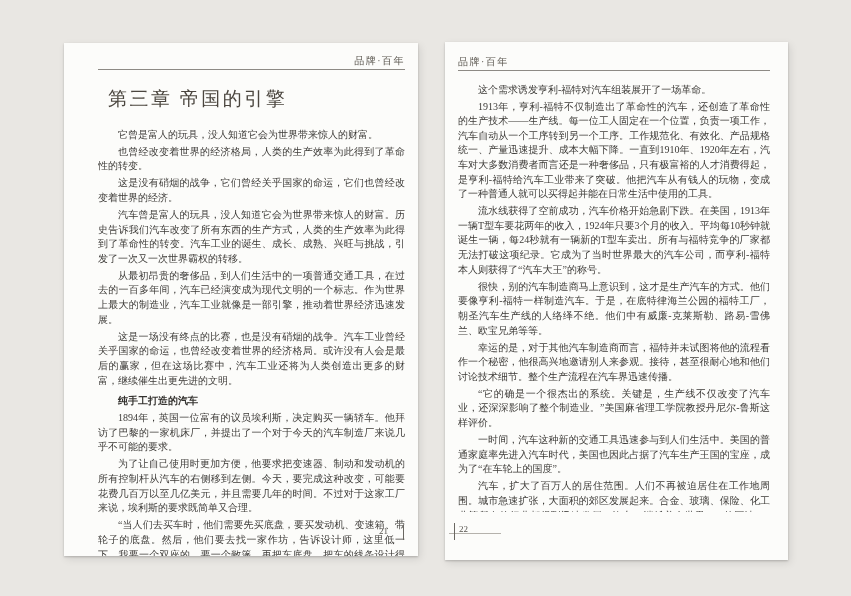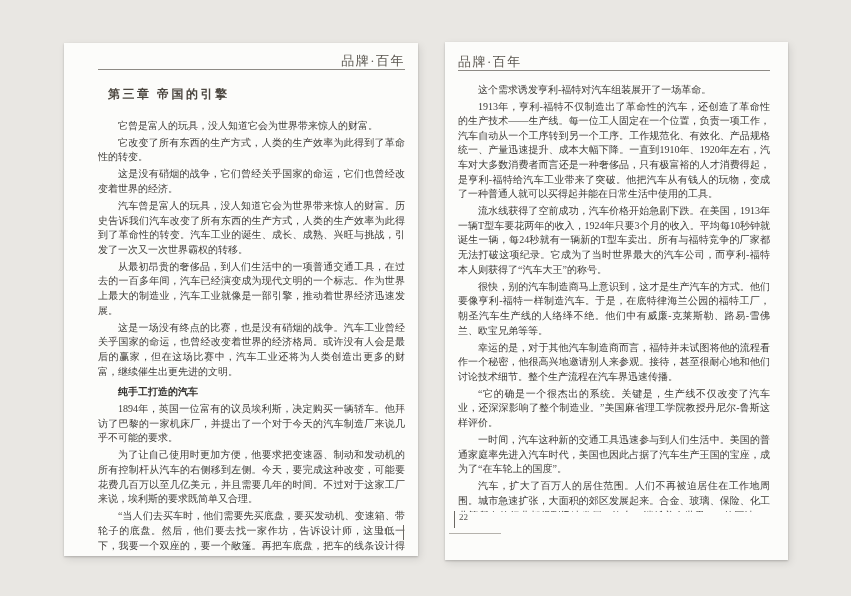--- a/index.html
+++ b/index.html
@@ -9,60 +9,60 @@
     font-family:"Liberation Serif","DejaVu Serif",serif;
   }
   .page{
     position:absolute;background:#fcfcfa;box-sizing:border-box;
     box-shadow:0 1px 2px rgba(0,0,0,.20), 2px 3px 8px rgba(0,0,0,.10);
     overflow:hidden;
   }
   .page-left{left:64px;top:43px;width:354px;height:513px;padding:12px 13px 0 34px;}
   .page-right{left:445px;top:42px;width:343px;height:518px;padding:14px 18px 0 13px;}
   .running-header{
-    font-size:13px;color:#5a564f;letter-spacing:1.5px;line-height:11px;
+    font-size:10px;color:#5a564f;letter-spacing:1.5px;line-height:11px;
   }
   .page-left .running-header{text-align:right;}
   .page-right .running-header{text-align:left;}
   .header-rule{border:none;border-top:1px solid #8d8a85;margin:3px 0 0 0;}
   .chapter-title{
-    font-size:12px;color:#4b463f;letter-spacing:2.5px;font-weight:bold;
+    font-size:19px;color:#4b463f;letter-spacing:2.5px;font-weight:normal;
     margin:16px 0 0 10px;
   }
   .page-body{margin-top:13px;overflow:hidden;}
   .page-left .page-body{height:438px;}
   .page-right .page-body{height:432px;margin-top:9px;}
   .para{
     margin:2.5px 0;font-size:10px;line-height:14.6px;color:#3c3a37;
     text-align:justify;text-indent:2em;word-break:break-all;
   }
   .para.subhead{font-weight:bold;color:#34322f;margin-top:6px;}
   .page-number{
     position:absolute;font-size:9px;color:#55524d;line-height:13px;
   }
   .page-left .page-number{
     right:14px;bottom:16px;border-right:1.5px solid #6a6761;padding-right:15px;height:15px;
   }
   .page-right .page-number{
-    left:9px;bottom:32px;border-left:1.5px solid #6a6761;padding-left:4px;height:17px;
+    left:9px;bottom:20px;border-left:1.5px solid #6a6761;padding-left:4px;height:17px;
   }
   .corner-tick{
     position:absolute;left:4px;bottom:26px;width:52px;height:1px;background:#b5b2ac;
   }
 </style>
 </head>
 <body>
 
 <div class="page page-left">
   <div class="running-header">品牌·百年</div>
   <hr class="header-rule">
   <h1 class="chapter-title">第三章 帝国的引擎</h1>
   <div class="page-body">
       <p class="para body">它曾是富人的玩具，没人知道它会为世界带来惊人的财富。</p>
-      <p class="para body">它改变了所有东西的生产方式，人类的生产效率为此得到了革命性的转变。</p>
+      <p class="para body">也曾经改变着世界的经济格局，人类的生产效率为此得到了革命性的转变。</p>
       <p class="para body">这是没有硝烟的战争，它们曾经关乎国家的命运，它们也曾经改变着世界的经济。</p>
       <p class="para body">汽车曾是富人的玩具，没人知道它会为世界带来惊人的财富。历史告诉我们汽车改变了所有东西的生产方式，人类的生产效率为此得到了革命性的转变。汽车工业的诞生、成长、成熟、兴旺与挑战，引发了一次又一次世界霸权的转移。</p>
       <p class="para body">从最初昂贵的奢侈品，到人们生活中的一项普通交通工具，在过去的一百多年间，汽车已经演变成为现代文明的一个标志。作为世界上最大的制造业，汽车工业就像是一部引擎，推动着世界经济迅速发展。</p>
       <p class="para body">这是一场没有终点的比赛，也是没有硝烟的战争。汽车工业曾经关乎国家的命运，也曾经改变着世界的经济格局。或许没有人会是最后的赢家，但在这场比赛中，汽车工业还将为人类创造出更多的财富，继续催生出更先进的文明。</p>
       <p class="para subhead">纯手工打造的汽车</p>
       <p class="para body">1894年，英国一位富有的议员埃利斯，决定购买一辆轿车。他拜访了巴黎的一家机床厂，并提出了一个对于今天的汽车制造厂来说几乎不可能的要求。</p>
       <p class="para body">为了让自己使用时更加方便，他要求把变速器、制动和发动机的所有控制杆从汽车的右侧移到左侧。今天，要完成这种改变，可能要花费几百万以至几亿美元，并且需要几年的时间。不过对于这家工厂来说，埃利斯的要求既简单又合理。</p>
       <p class="para body">“当人们去买车时，他们需要先买底盘，要买发动机、变速箱、带轮子的底盘。然后，他们要去找一家作坊，告诉设计师，这里低一下，我要一个双座的，要一个敞篷。再把车底盘，把车的线条设计得好看一些。”法国米卢斯博物馆的文化顾问如此介绍当时的情景。</p>
     </div>
   <div class="page-number">21</div>

